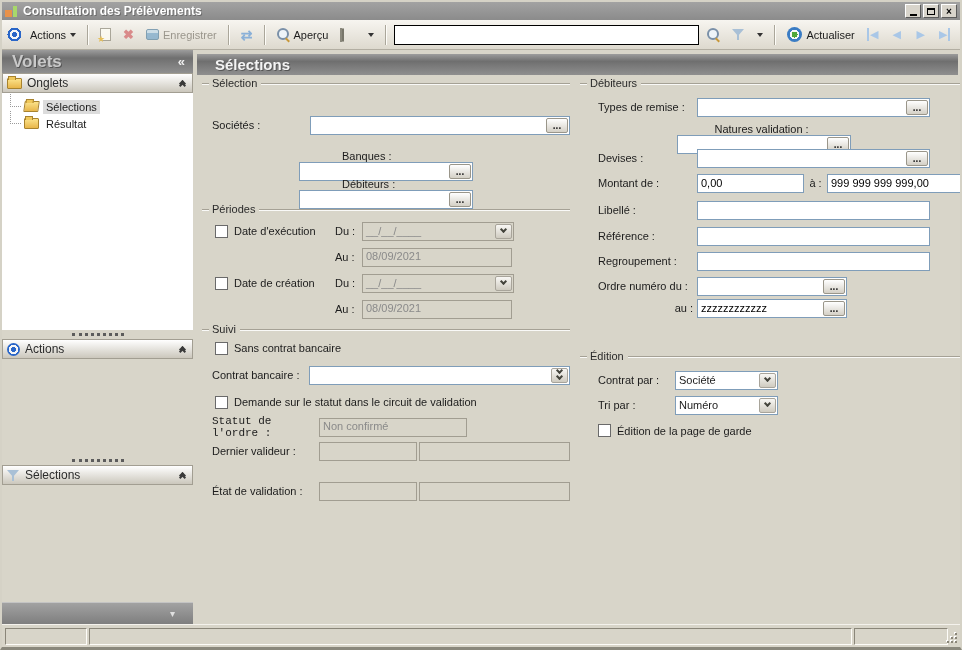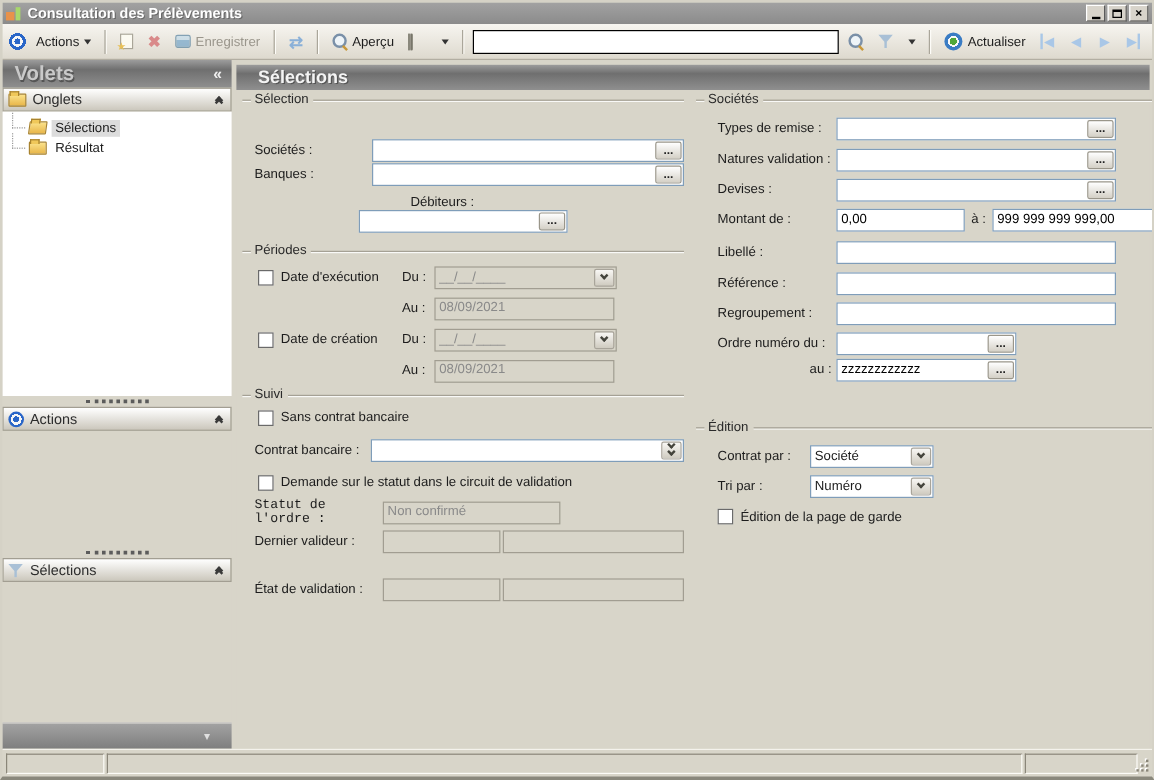--- a/index.html
+++ b/index.html
@@ -248,21 +248,21 @@
       <div class="ghead">
           <span class="glabel">Sélection</span>
         </div>
       <div class="frow" style="margin-top:26px;">
         <span class="flabel" style="width:108px; padding-left:10px;">Sociétés :</span>
         <div class="fld" style="flex:1;">
             <input class="bare" type="text" style="">
             <button class="dots">...</button>
           </div>
       </div>
-      <div class="frow" style="margin-top:0;">
+      <div class="frow" style="margin-top:15px;flex-direction:column;">
         <span class="flabel" style="width:108px; padding-left:10px;">Banques :</span>
         <div class="fld" style="flex:1;">
             <input class="bare" type="text" style="">
             <button class="dots">...</button>
           </div>
       </div>
       <div class="frow" style="margin-top:8px;flex-direction:column;">
         <span class="flabel" style="width:108px; padding-left:10px;">Débiteurs :</span>
         <div class="fld" style="flex:1;">
             <input class="bare" type="text" style="">
@@ -342,30 +342,30 @@
       </div>
       <div class="frow" style="margin-top:20px;">
         <span class="flabel" style="width:117px; padding-left:10px;">État de validation :</span>
         <span class="txtdis" style="width:98px; margin-right:2px;"></span>
         <span class="txtdis" style="flex:1;"></span>
       </div>
     </div>
 
     <div class="group" style="left:383px; top:27px; width:380px;">
       <div class="ghead">
-          <span>Sociétés</span>
+          <span>Débiteurs</span>
         </div>
       <div class="frow" style="margin-top:8px; padding:0 30px 0 18px;">
         <span class="flabel" style="width:99px;">Types de remise :</span>
         <div class="fld" style="flex:1;">
             <input class="bare" type="text" style="">
             <button class="dots">...</button>
           </div>
       </div>
-      <div class="frow" style="margin-top:6px; padding:0 30px 0 18px;">
+      <div class="frow" style="margin-top:6px; padding:0 30px 0 18px;flex-direction:column;">
         <span class="flabel" style="width:99px;">Natures validation :</span>
         <div class="fld" style="flex:1;">
             <input class="bare" type="text" style="">
             <button class="dots">...</button>
           </div>
       </div>
       <div class="frow" style="margin-top:5px; padding:0 30px 0 18px;">
         <span class="flabel" style="width:99px;">Devises :</span>
         <div class="fld" style="flex:1;">
             <input class="bare" type="text" style="">

